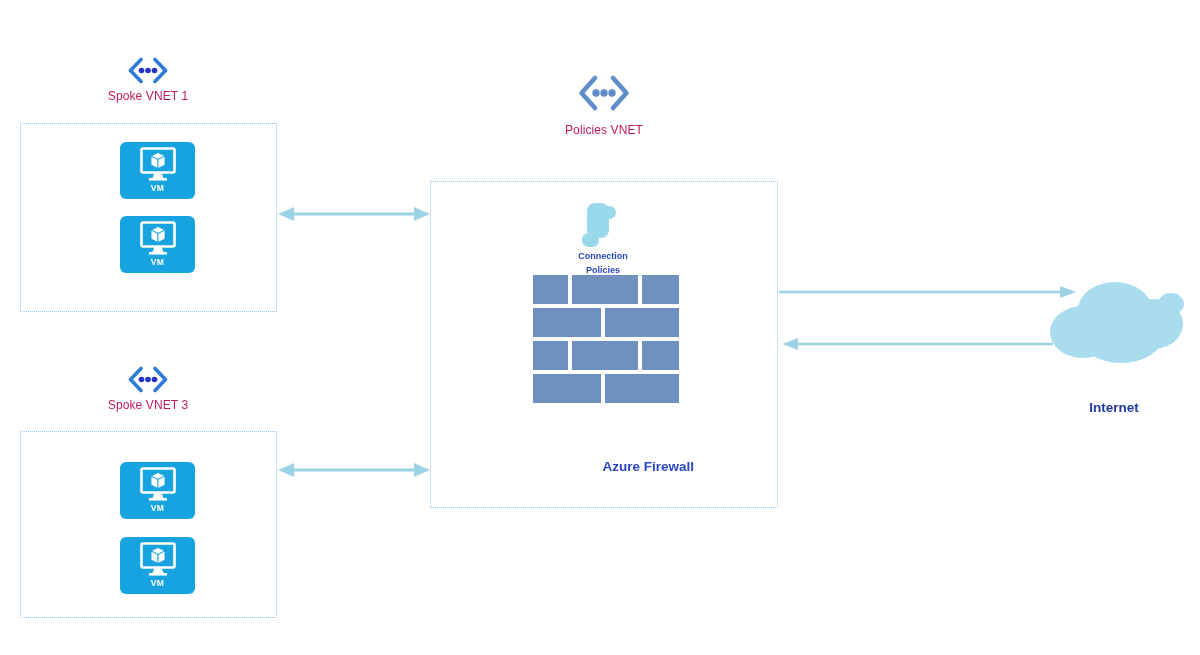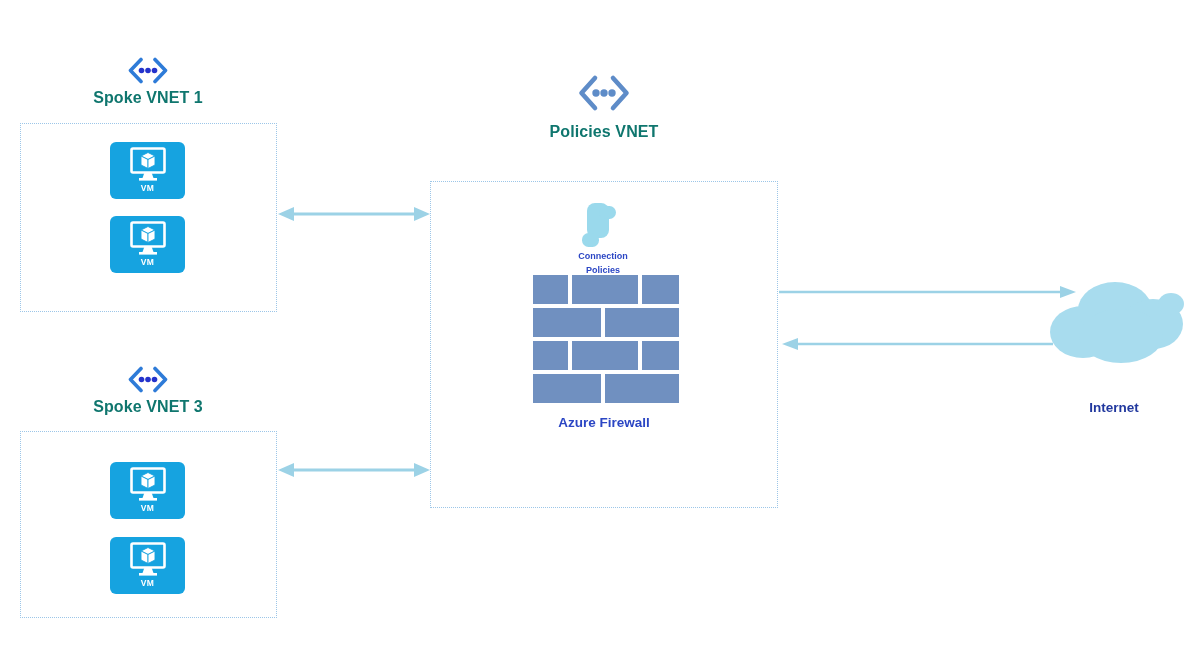--- a/index.html
+++ b/index.html
@@ -17,23 +17,23 @@
   .vnet-box {
     position: absolute;
     border: 1px dotted #9cc6e8;
     background: transparent;
   }
 
   
   .vnet-label {
     position: absolute;
     text-align: center;
-    font-size: 16px;
-    font-weight: 700;
-    color: #0f766e;
+    font-size: 12px;
+    font-weight: 400;
+    color: #be185d;
     letter-spacing: 0.1px;
   }
   .deep-label {
     position: absolute;
     text-align: center;
     font-size: 13.5px;
     font-weight: 700;
     color: #2b46c4;
   }
   .internet-label {
@@ -54,20 +54,21 @@
 
   
   .vm-tile {
     position: absolute;
     width: 75px; height: 57px;
     background: #16a3e0;
     border-radius: 6px;
     display: flex; flex-direction: column;
     align-items: center; justify-content: flex-start;
     padding-top: 5px;
+    margin-left: 10px;
   }
   .vm-tile .vm-label {
     color: #ffffff;
     font-size: 8.5px;
     font-weight: 700;
     letter-spacing: 0.5px;
     margin-top: 0px;
   }
 
   
@@ -204,21 +205,21 @@
       <div class="brick b-sm"></div>
       <div class="brick b-lg"></div>
       <div class="brick b-md"></div>
     </div>
     <div class="brick-row">
       <div class="brick b-h1"></div>
       <div class="brick b-h2"></div>
     </div>
   </div>
 
-  <div class="deep-label" style="left:514px; top:415px; width:180px;">Azure Firewall</div>
+  <div class="deep-label" style="left:514px; top:459px; width:180px;text-align:right;">Azure Firewall</div>
 
   <svg class="abs" style="left:779px; top:285px;" width="298" height="14" viewBox="0 0 298 14">
     <line x1="0" y1="7" x2="283" y2="7" stroke="#9cd2e6" stroke-width="2.6"></line>
     <polygon points="297,7 281,1 281,13" fill="#9cd2e6"></polygon>
   </svg>
 
   <svg class="abs" style="left:781px; top:337px;" width="272" height="14" viewBox="0 0 272 14">
     <line x1="15" y1="7" x2="272" y2="7" stroke="#9cd2e6" stroke-width="2.6"></line>
     <polygon points="1,7 17,1 17,13" fill="#9cd2e6"></polygon>
   </svg>

